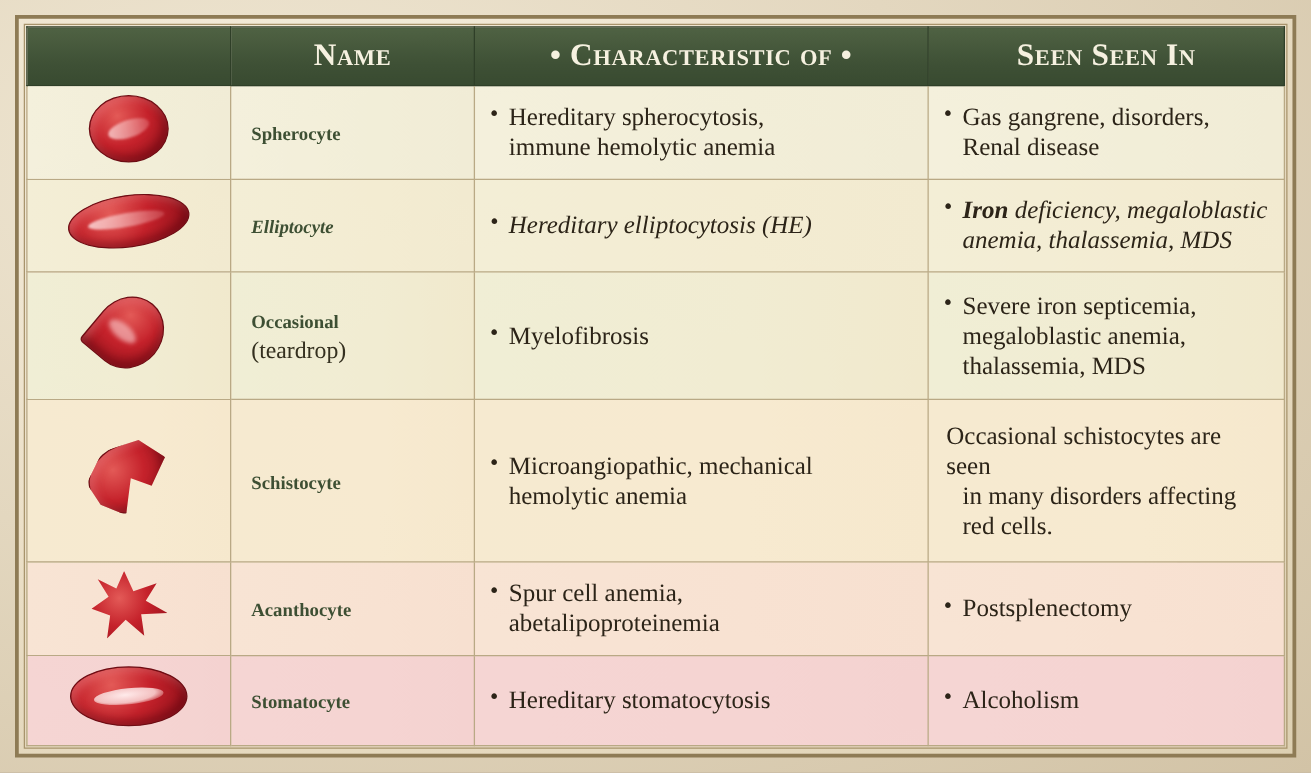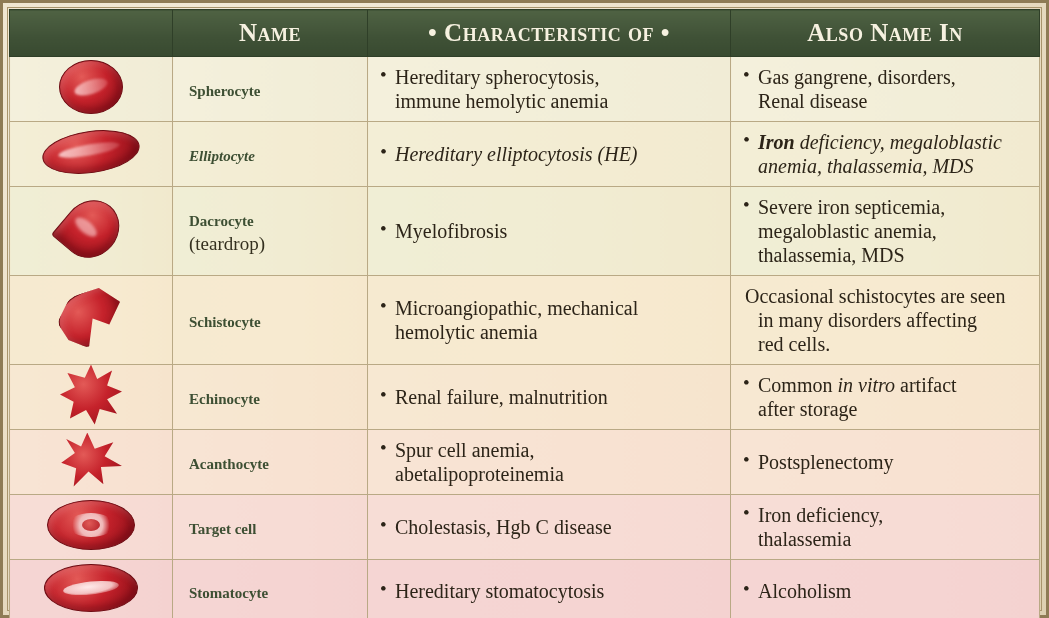--- a/index.html
+++ b/index.html
@@ -14,20 +14,21 @@
     font-family: "Liberation Serif", serif;
   }
 
   #page {
     position: relative;
     width: 1049px;
     height: 618px;
     background:
       radial-gradient(ellipse at 20% 20%, #efe6d2 0%, #e3d7bf 45%, #d2c3a6 100%);
     box-sizing: border-box;
+    padding: 12px;
   }
 
   
   #frame {
     position: relative;
     width: 100%;
     height: 100%;
     box-sizing: border-box;
     border: 3px solid #8e7b55;
     background:
@@ -311,21 +312,21 @@
     <div class="ghost" style="right:70px; top:430px; width:26px; height:34px;"></div>
     <div class="ghost" style="right:30px; top:500px; width:32px; height:42px;"></div>
     <div class="ghost" style="right:90px; top:520px; width:22px; height:30px;"></div>
 
     <table class="chart">
       <thead>
         <tr>
           <th class="col-img"></th>
           <th class="col-name">Name</th>
           <th class="col-char">• Characteristic of •</th>
-          <th class="col-also">Also Name In</th>
+          <th class="col-also">Seen Seen In</th>
         </tr>
       </thead>
       <tbody>
 
         <tr class="r0">
           <td class="cell-img">
             <span class="cellwrap">
               <span class="rbc-base sphero"></span><span class="sphero-hl"></span>
             </span>
           </td>
@@ -360,21 +361,21 @@
           </td>
         </tr>
 
         <tr class="r2">
           <td class="cell-img">
             <span class="cellwrap">
               <span class="rbc-base dacro"></span><span class="dacro-hl"></span>
             </span>
           </td>
           <td class="cell-name">
-            <span class="name-main">Dacrocyte</span><br>
+            <span class="name-main">Occasional</span><br>
             <span class="name-sub">(teardrop)</span>
           </td>
           <td>
             <span class="bullet-line">Myelofibrosis</span>
           </td>
           <td>
             <span class="bullet-line">Severe iron septicemia,</span>
             <span class="ind">megaloblastic anemia,</span>
             <span class="ind">thalassemia, MDS</span>
           </td>
@@ -393,73 +394,39 @@
             <span class="bullet-line">Microangiopathic, mechanical</span>
             <span class="ind">hemolytic anemia</span>
           </td>
           <td>
             <span class="plain-line">Occasional schistocytes are seen</span>
             <span class="ind">in many disorders affecting</span>
             <span class="ind">red cells.</span>
           </td>
         </tr>
 
-        <tr class="r4">
-          <td class="cell-img">
-            <span class="cellwrap">
-              <span class="rbc-base echino"></span>
-            </span>
-          </td>
-          <td class="cell-name">
-            <span class="name-main">Echinocyte</span>
-          </td>
-          <td>
-            <span class="bullet-line">Renal failure, malnutrition</span>
-          </td>
-          <td>
-            <span class="bullet-line">Common <em>in vitro</em> artifact</span>
-            <span class="ind">after storage</span>
-          </td>
-        </tr>
 
         <tr class="r5">
           <td class="cell-img">
             <span class="cellwrap">
               <span class="rbc-base acantho"></span>
             </span>
           </td>
           <td class="cell-name">
             <span class="name-main">Acanthocyte</span>
           </td>
           <td>
             <span class="bullet-line">Spur cell anemia,</span>
             <span class="ind">abetalipoproteinemia</span>
           </td>
           <td>
             <span class="bullet-line">Postsplenectomy</span>
           </td>
         </tr>
 
-        <tr class="r6">
-          <td class="cell-img">
-            <span class="cellwrap">
-              <span class="rbc-base target"></span><span class="target-ring"></span><span class="target-dot"></span>
-            </span>
-          </td>
-          <td class="cell-name">
-            <span class="name-main">Target cell</span>
-          </td>
-          <td>
-            <span class="bullet-line">Cholestasis, Hgb C disease</span>
-          </td>
-          <td>
-            <span class="bullet-line">Iron deficiency,</span>
-            <span class="ind">thalassemia</span>
-          </td>
-        </tr>
 
         <tr class="r7">
           <td class="cell-img">
             <span class="cellwrap">
               <span class="rbc-base stomato"></span><span class="stomato-slit"></span>
             </span>
           </td>
           <td class="cell-name">
             <span class="name-main">Stomatocyte</span>
           </td>

